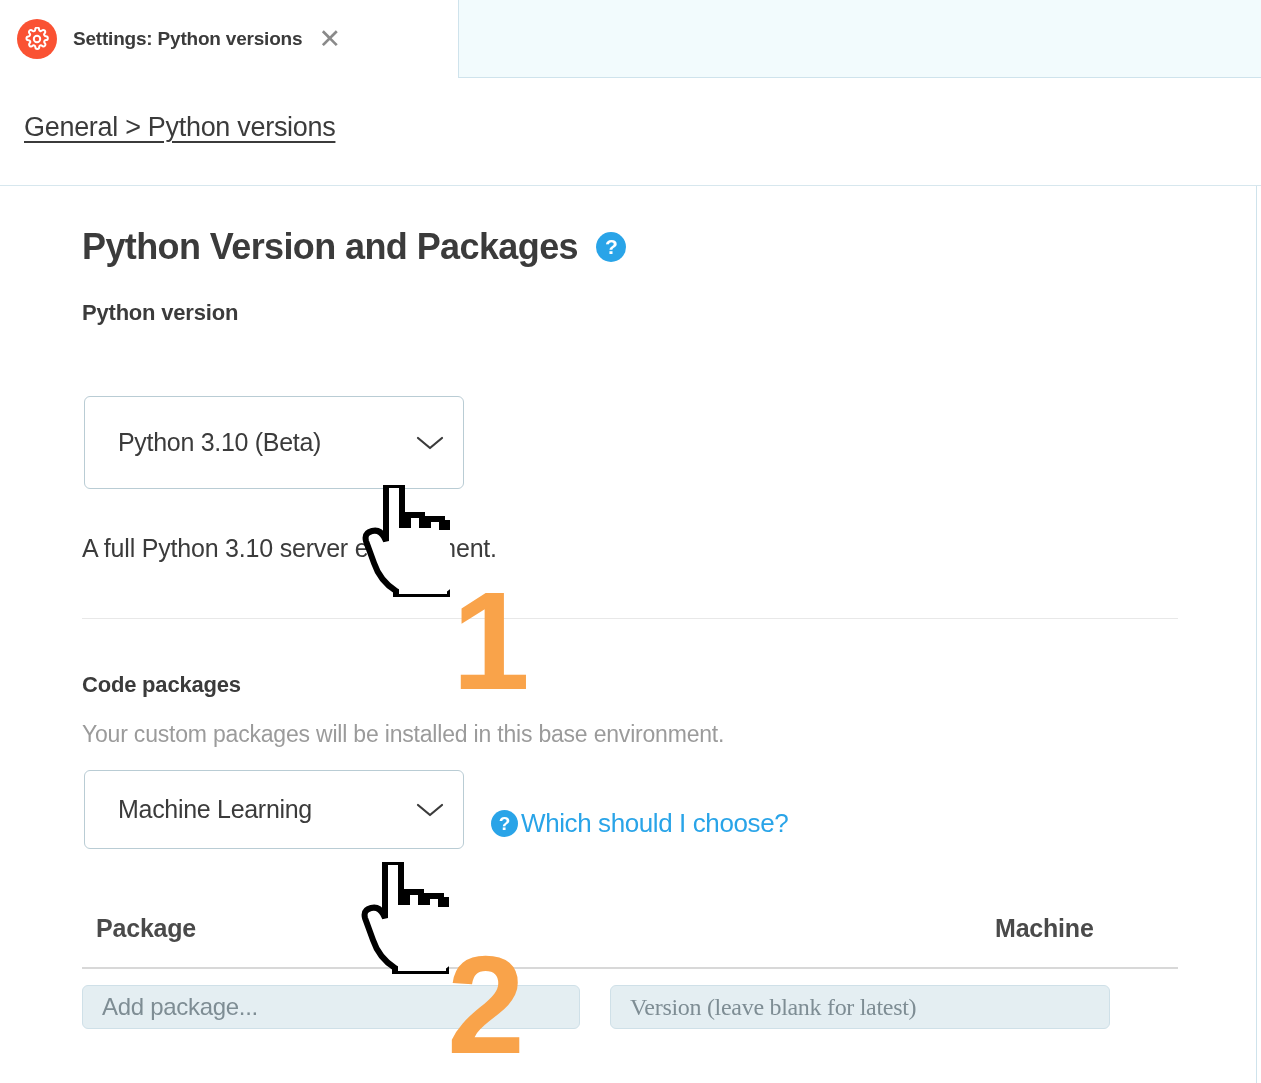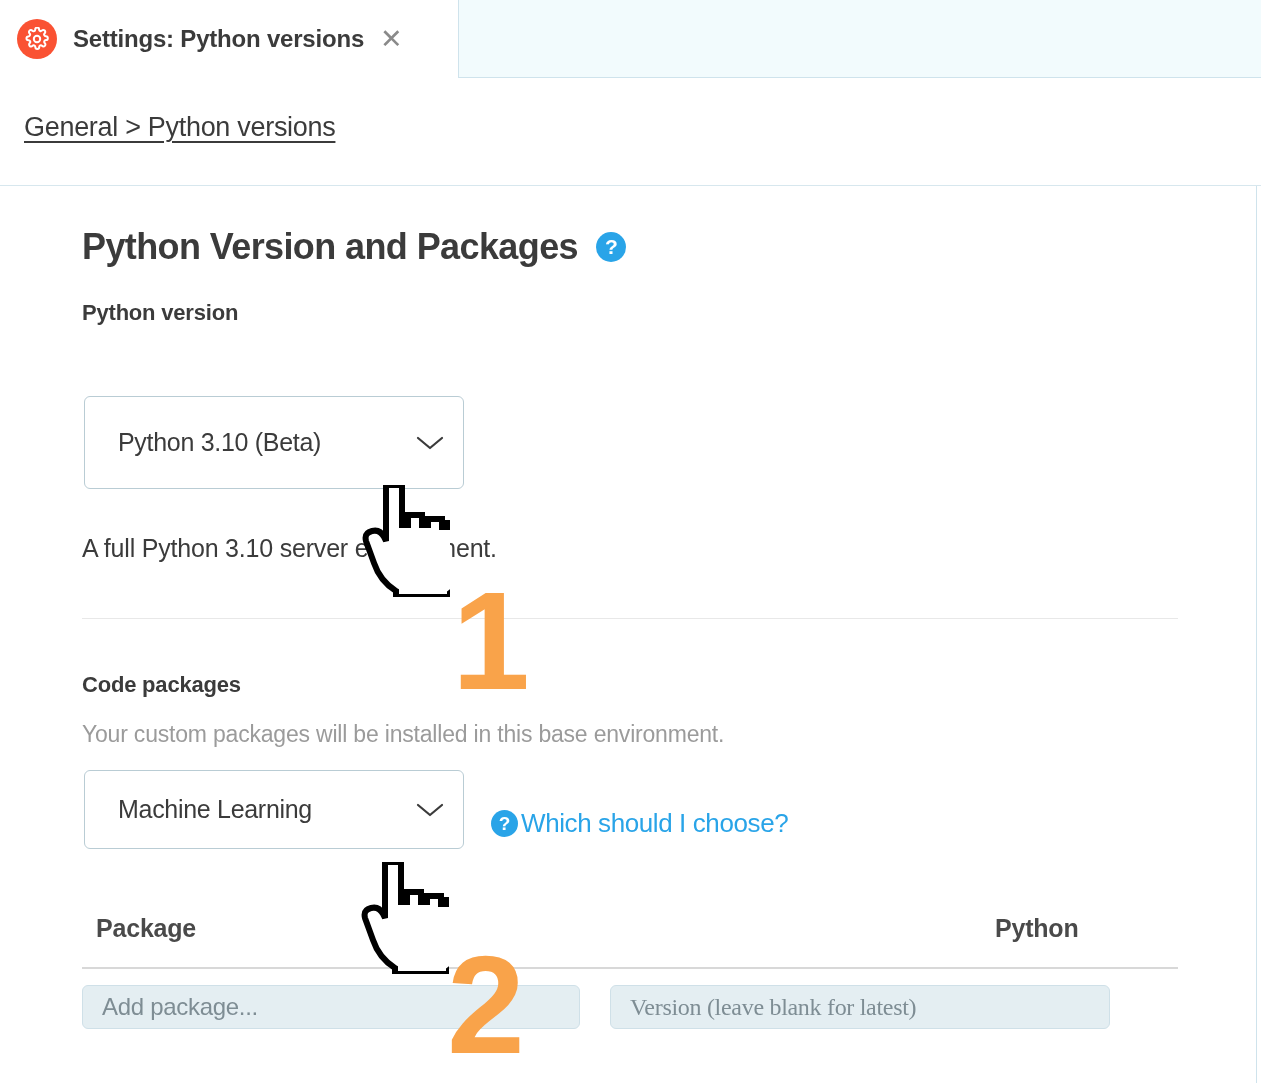--- a/index.html
+++ b/index.html
@@ -48,21 +48,21 @@
     border-radius: 50%;
     background: #fa5233;
     display: flex;
     align-items: center;
     justify-content: center;
     flex: 0 0 auto;
   }
   .gear-badge svg { display: block; }
   .window-title {
     margin-left: 16px;
-    font-size: 24px;
+    font-size: 19px;
     font-weight: bold;
     letter-spacing: -0.2px;
     color: #3b3b3b;
     white-space: nowrap;
   }
   .close-btn {
     margin-left: 16px;
     font-size: 27px;
     line-height: 1;
     color: #8a8a8a;
@@ -382,21 +382,21 @@
       </svg>
     </span>
   </div>
 
   <div class="which-link">
     <span class="help-circle">?</span>
     <span class="which-text">Which should I choose?</span>
   </div>
 
   <div class="col-package">Package</div>
-  <div class="col-version">Python</div>
+  <div class="col-version">Machine</div>
   <div class="table-rule"></div>
 
   <input class="field" id="package-input" type="text" placeholder="Add package..." style="">
   <input class="field" id="version-input" type="text" placeholder="Version (leave blank for latest)" style="">
 </div>
 
 <div class="step-num" id="step-1">1</div>
 <div class="step-num" id="step-2">2</div>
 
 <div class="cursor" id="cursor-1">

